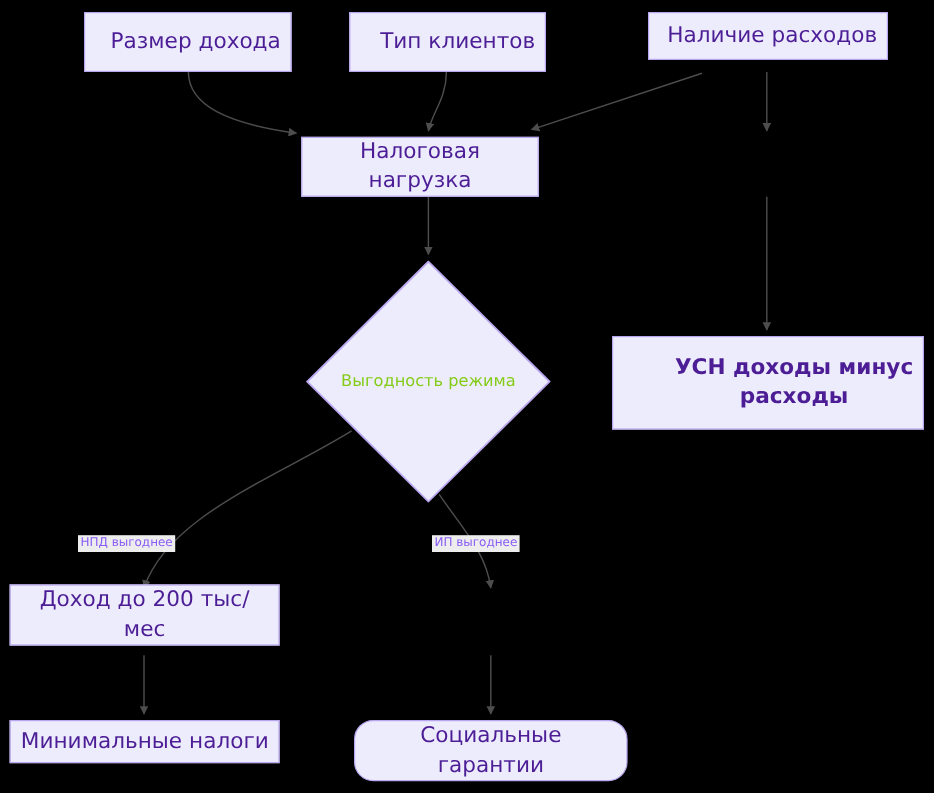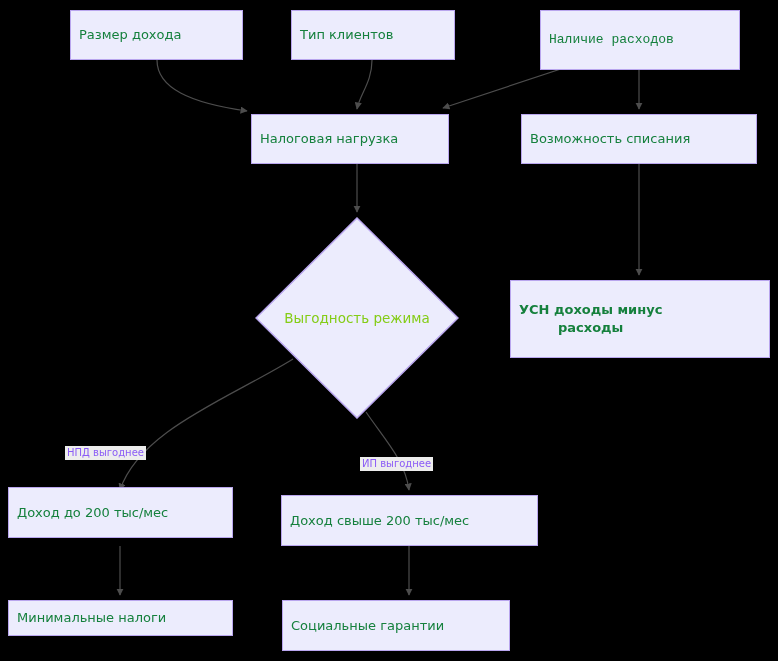--- a/index.html
+++ b/index.html
@@ -23,24 +23,24 @@
     height: 661px;
     pointer-events: none;
   }
   .node {
     position: absolute;
     box-sizing: border-box;
     background: #ececfd;
     border: 1px solid #b9a6ee;
     display: flex;
     align-items: center;
-    justify-content: flex-start;
+    justify-content: flex-end;
     text-align: center;
-    color: #15803d;
-    font-size: 13px;
+    color: #4c1d95;
+    font-size: 18px;
     line-height: 1.35;
     z-index: 2;
   }
   .node-label {
     display: block;
     padding: 0 8px;
     white-space: pre-line;
   }
   .diamond-wrap {
     position: absolute;
@@ -109,61 +109,55 @@
   </svg>
 
   <div class="node" style="left:70px; top:10px; width:173px; height:50px;">
     <span class="node-label">Размер дохода</span>
   </div>
 
   <div class="node" style="left:291px; top:10px; width:164px; height:50px;">
     <span class="node-label">Тип клиентов</span>
   </div>
 
-  <div class="node" style="left:540px; top:10px; width:200px; height:60px;font-family:Liberation Mono, monospace;">
+  <div class="node" style="left:540px; top:10px; width:200px; height:40px;">
     <span class="node-label">Наличие расходов</span>
   </div>
 
   <div class="node" style="left:251px; top:114px; width:198px; height:50px;">
     <span class="node-label">Налоговая нагрузка</span>
   </div>
 
-  <div class="node" style="left:521px; top:114px; width:236px; height:50px;">
-    <span class="node-label">Возможность списания</span>
-  </div>
 
   <div class="diamond-wrap" style="left:255px; top:217px; width:204px; height:202px;">
     <svg class="diamond-shape" viewBox="0 0 204 202" preserveAspectRatio="none">
       <polygon points="102,1 203,101 102,201 1,101" fill="#ececfd" stroke="#b9a6ee" stroke-width="1.5"></polygon>
     </svg>
     <span class="diamond-text">Выгодность режима</span>
   </div>
 
   <div class="node" style="left:510px; top:280px; width:260px; height:78px;font-weight:bold;">
     <span class="node-label">УСН доходы минус
 расходы</span>
   </div>
 
   <div class="edge-label" style="left:65px; top:446px;">
     <span>НПД выгоднее</span>
   </div>
 
-  <div class="edge-label" style="left:360px; top:446px;margin-top:11px;">
+  <div class="edge-label" style="left:360px; top:446px;">
     <span>ИП выгоднее</span>
   </div>
 
   <div class="node" style="left:8px; top:487px; width:225px; height:51px;">
     <span class="node-label">Доход до 200 тыс/мес</span>
   </div>
 
-  <div class="node" style="left:281px; top:495px; width:257px; height:51px;">
-    <span class="node-label">Доход свыше 200 тыс/мес</span>
-  </div>
 
   <div class="node" style="left:8px; top:600px; width:225px; height:36px;">
     <span class="node-label">Минимальные налоги</span>
   </div>
 
-  <div class="node" style="left:282px; top:600px; width:228px; height:51px;">
+  <div class="node" style="left:295px; top:600px; width:228px; height:51px;border-radius:16px;">
     <span class="node-label">Социальные гарантии</span>
   </div>
 
 </div>
 
 </body></html>

